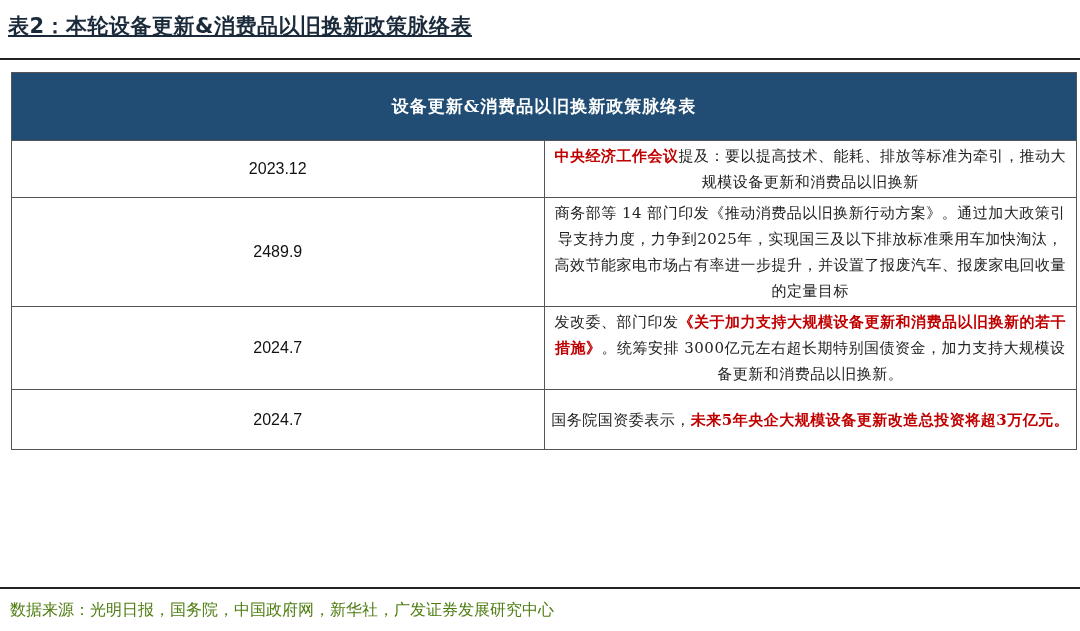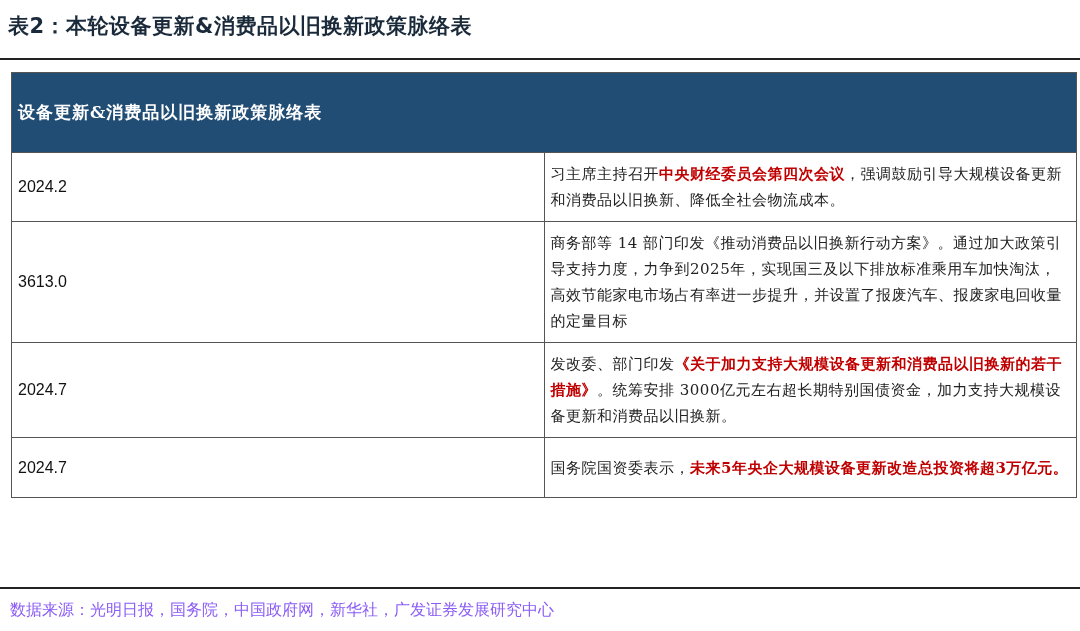--- a/index.html
+++ b/index.html
@@ -1,46 +1,46 @@
 <!DOCTYPE html>
 <html><head>
 <meta charset="utf-8">
 <style>
   html, body { margin:0; padding:0; background:#ffffff; }
   body { width:1080px; height:631px; position:relative; overflow:hidden; font-family:"DejaVu Sans", sans-serif; color:#111; }
-  .title { position:absolute; left:8px; top:12px; font-size:21px; font-weight:bold; color:#1a2a3a; letter-spacing:0.5px; }
+  .title { position:absolute; left:8px; top:12px; font-size:21px; font-weight:bold; color:#1a2a3a; letter-spacing:0.5px;text-decoration:underline; }
   .rule-top { position:absolute; left:0; top:58px; width:1080px; height:2px; background:#222; }
   .rule-bottom { position:absolute; left:0; top:587px; width:1080px; height:2px; background:#222; }
   table.policy { position:absolute; left:11px; top:72px; width:1066px; border-collapse:collapse; table-layout:fixed; }
-  table.policy td { border:1.5px solid #555; vertical-align:middle; padding:8px 6px; }
+  table.policy td { border:1.5px solid #555; text-align:center; vertical-align:middle; padding:2px 6px; }
   .hdr td { background:#214d74; color:#fff; height:63px; font-family:"DejaVu Serif", serif; font-size:17px; font-weight:bold; letter-spacing:1px; border-color:#214d74; border-bottom:2px solid #1a2e45; }
   td.date { width:148px; font-family:"Liberation Sans", sans-serif; font-size:16px; color:#111; }
   td.desc { font-family:"DejaVu Serif", serif; font-size:15px; line-height:26px; color:#222; letter-spacing:0.5px; }
   .red { color:#c00000; font-weight:bold; }
-  .footer { position:absolute; left:10px; top:600px; font-size:16px; color:#8b5cf6; font-family:"DejaVu Sans", sans-serif; }
+  .footer { position:absolute; left:10px; top:600px; font-size:16px; color:#4d7c0f; font-family:"DejaVu Sans", sans-serif; }
 </style>
 </head>
 <body>
 
 <div class="title">表2：本轮设备更新&amp;消费品以旧换新政策脉络表</div>
 <div class="rule-top"></div>
 
 <table class="policy">
   <tbody>
       <tr class="hdr">
     <td colspan="2">设备更新&amp;消费品以旧换新政策脉络表</td>
   </tr>
   </tbody>
     <tbody id="rows">
-      <tr style="height: 60px;">
-        <td class="date">2024.2</td>
-        <td class="desc"><span>习主席主持召开</span><span class="red">中央财经委员会第四次会议</span><span>，强调鼓励引导大规模设备更新和消费品以旧换新、降低全社会物流成本。</span></td>
+      <tr style="height: 57px;">
+        <td class="date">2023.12</td>
+        <td class="desc"><span class="red">中央经济工作会议</span><span>提及：要以提高技术、能耗、排放等标准为牵引，推动大规模设备更新和消费品以旧换新</span></td>
       </tr>
       <tr style="height: 88px;">
-        <td class="date">3613.0</td>
+        <td class="date">2489.9</td>
         <td class="desc"><span>商务部等 14 部门印发《推动消费品以旧换新行动方案》。通过加大政策引导支持力度，力争到2025年，实现国三及以下排放标准乘用车加快淘汰，高效节能家电市场占有率进一步提升，并设置了报废汽车、报废家电回收量的定量目标</span></td>
       </tr>
       <tr style="height: 60px;">
         <td class="date">2024.7</td>
         <td class="desc"><span>发改委、部门印发</span><span class="red">《关于加力支持大规模设备更新和消费品以旧换新的若干措施》</span><span>。统筹安排 3000亿元左右超长期特别国债资金，加力支持大规模设备更新和消费品以旧换新。</span></td>
       </tr>
       <tr style="height: 60px;">
         <td class="date">2024.7</td>
         <td class="desc"><span>国务院国资委表示，</span><span class="red">未来5年央企大规模设备更新改造总投资将超3万亿元。</span></td>
       </tr>

